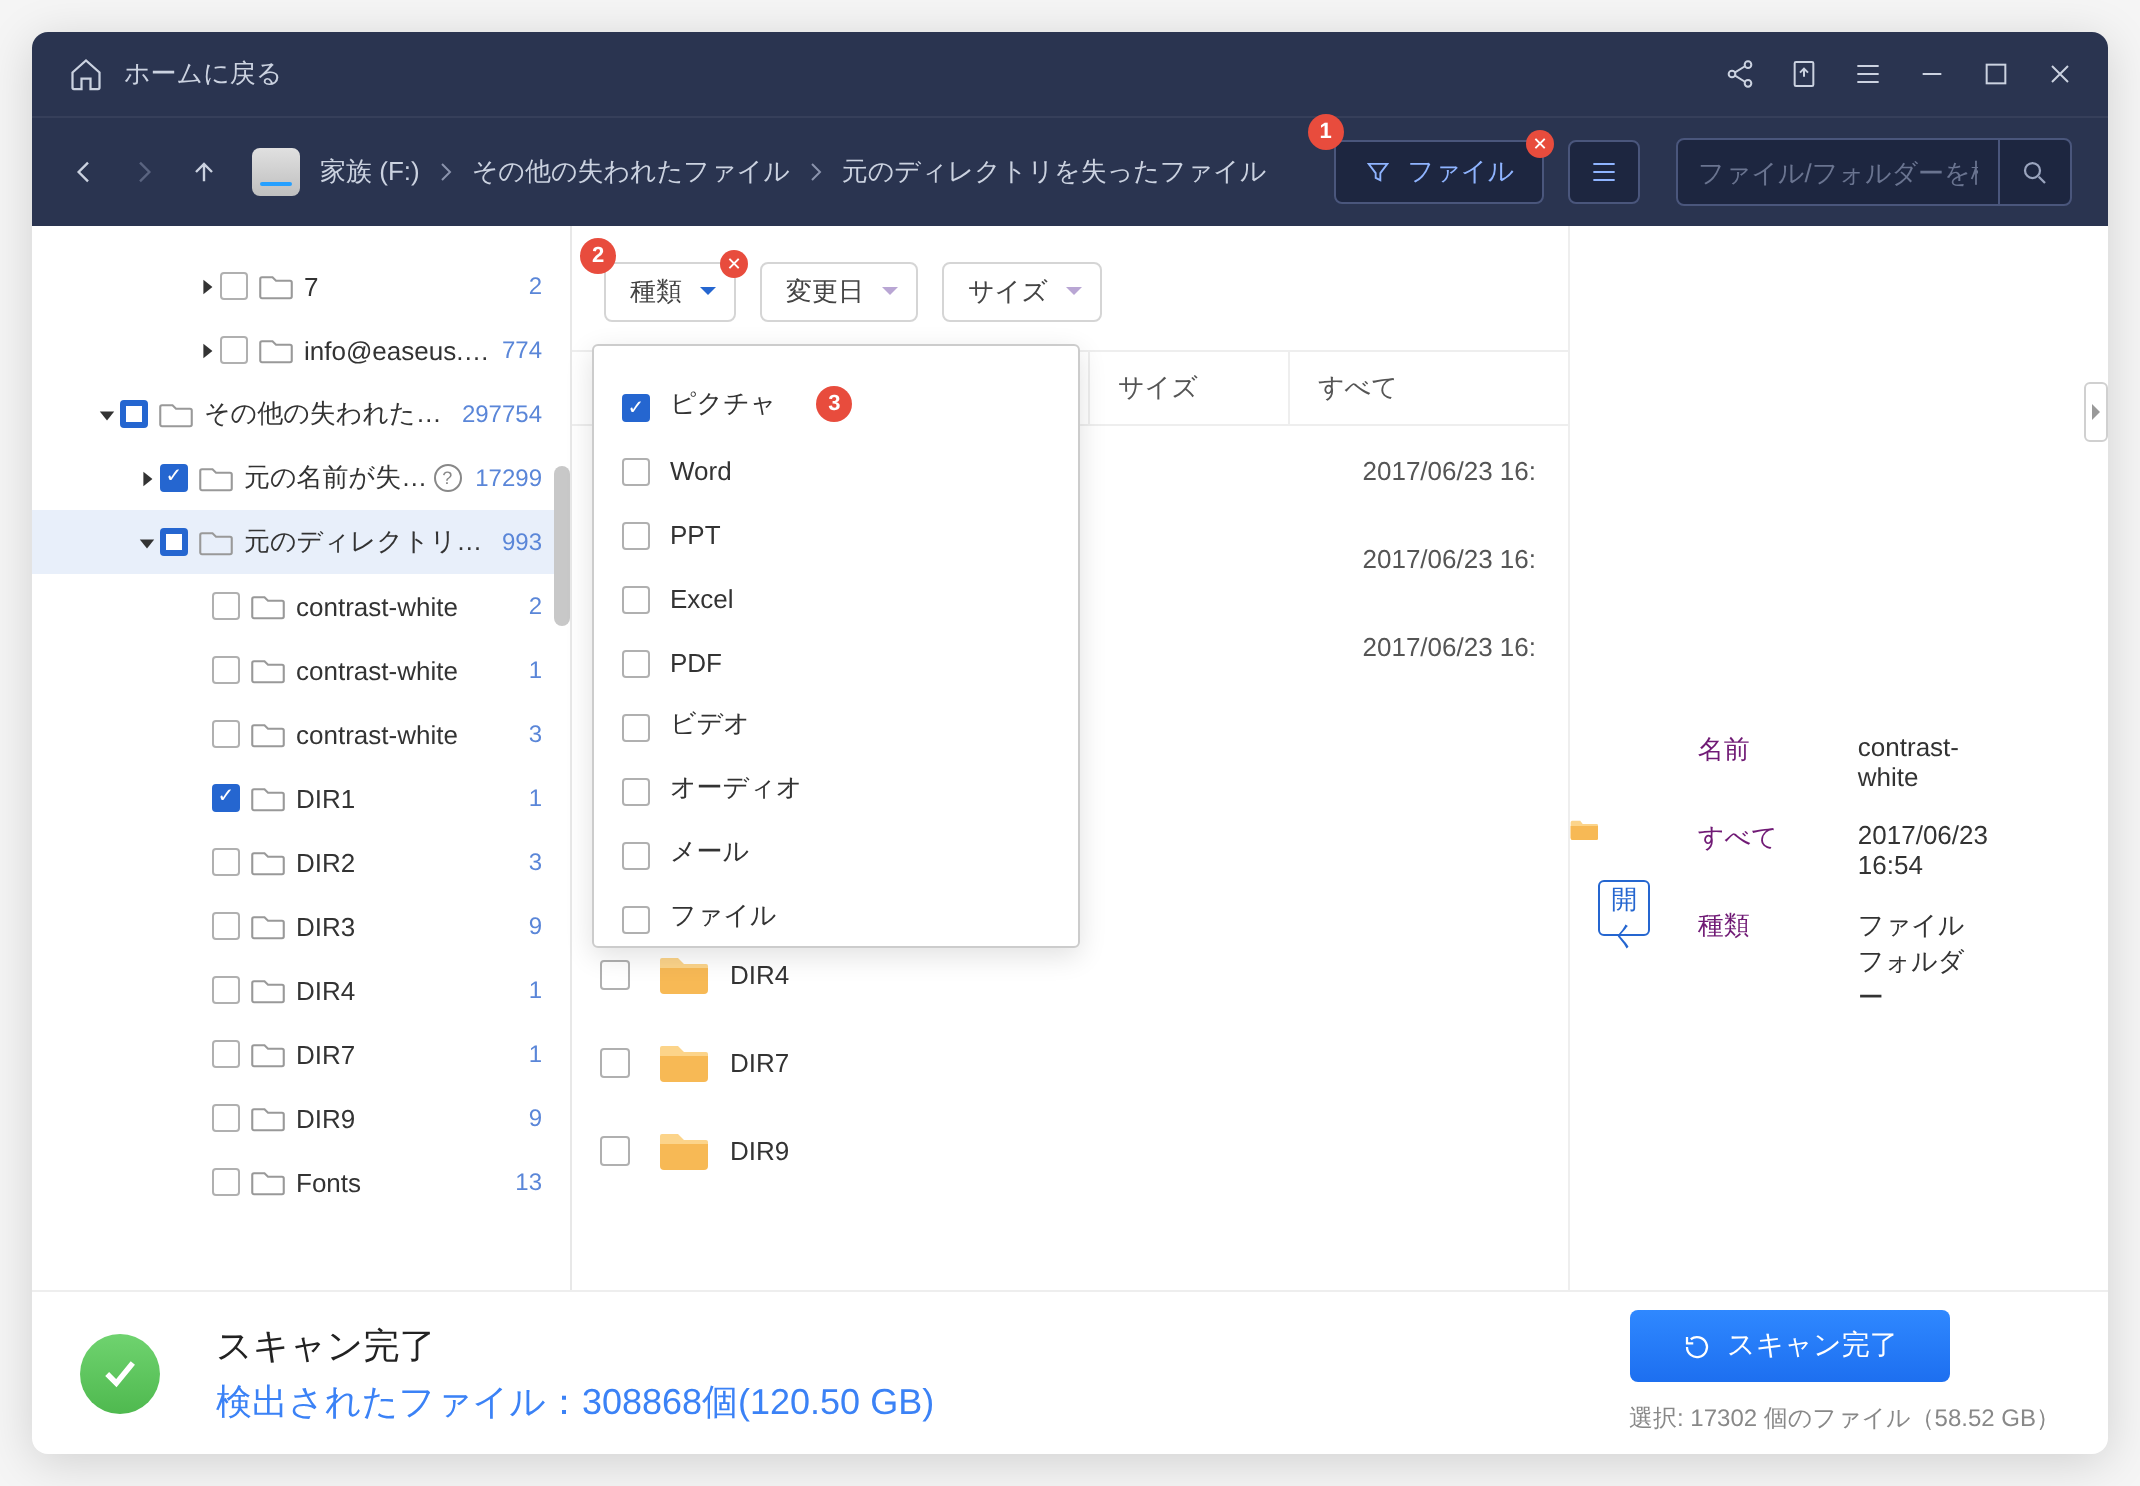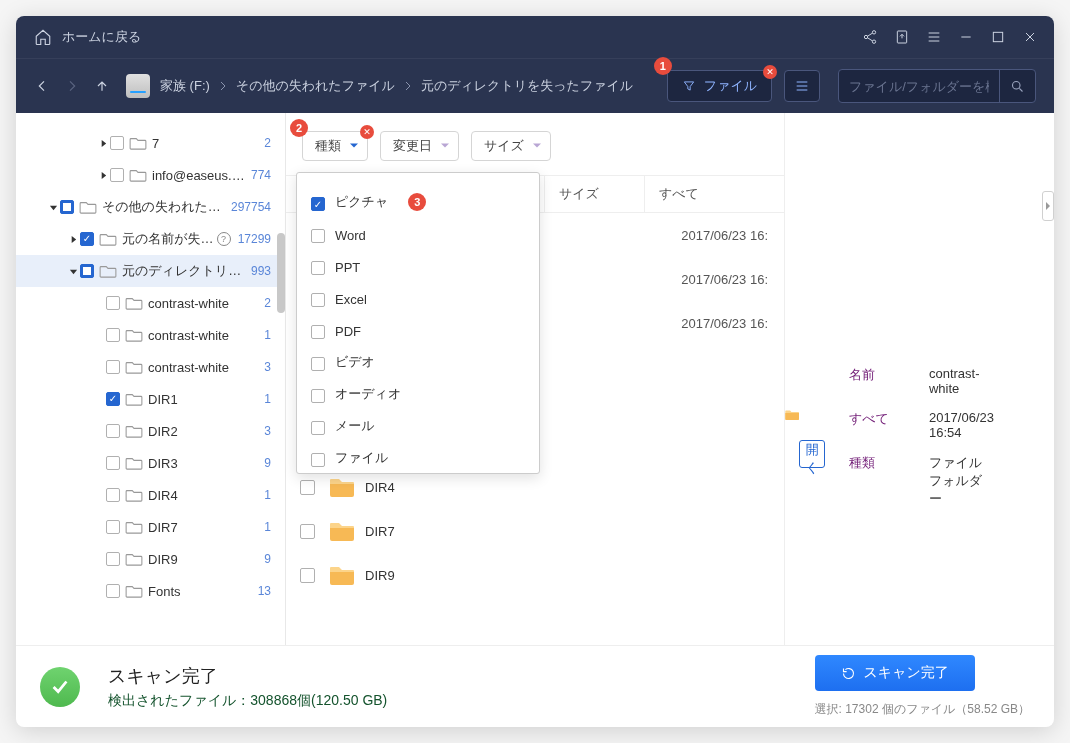--- a/index.html
+++ b/index.html
@@ -92,21 +92,21 @@
 .meta-row .v { flex:1; color:#333; }
 .next-btn { margin-top:8px; width:30px; height:30px; border:1px solid #d0d0d0; border-radius:3px; display:flex; align-items:center; justify-content:center; cursor:pointer; align-self:flex-start; margin-left:24px;}
 .next-btn svg { width:10px; height:10px; fill:#999; }
 
 
 .footer { height:82px; border-top:1px solid #eee; display:flex; align-items:center; padding:0 24px; }
 .ok-icn { width:40px; height:40px; border-radius:20px; background:linear-gradient(#6fd36f,#4fb94f); display:flex; align-items:center; justify-content:center; }
 .ok-icn svg { width:22px; height:22px; stroke:#fff; stroke-width:3; fill:none; }
 .scan-txt { margin-left:28px; }
 .scan-txt .t1 { font-size:18px; color:#222; margin-bottom:4px; }
-.scan-txt .t2 { font-size:14px; color:#14532d; }
+.scan-txt .t2 { font-size:18px; color:#3b82f6; }
 .footer .right { margin-left:auto; text-align:right; }
 .recover-btn { background:linear-gradient(#2f88ff,#1d6ff0); color:#fff; border:none; border-radius:4px; padding:9px 26px; font-size:14px; cursor:pointer; display:flex; align-items:center; gap:8px; }
 .recover-btn svg { width:15px; height:15px; stroke:#fff; fill:none; stroke-width:1.8; }
 .sel-txt { margin-top:10px; font-size:12px; color:#888; }
 
 svg.folder-thin path { fill:none; stroke:#999; stroke-width:1.2; }
 svg.folder-fill path { fill:#f7b955; }
 svg.folder-fill .tab { fill:#fcd48a; }
 </style>
 </head>

